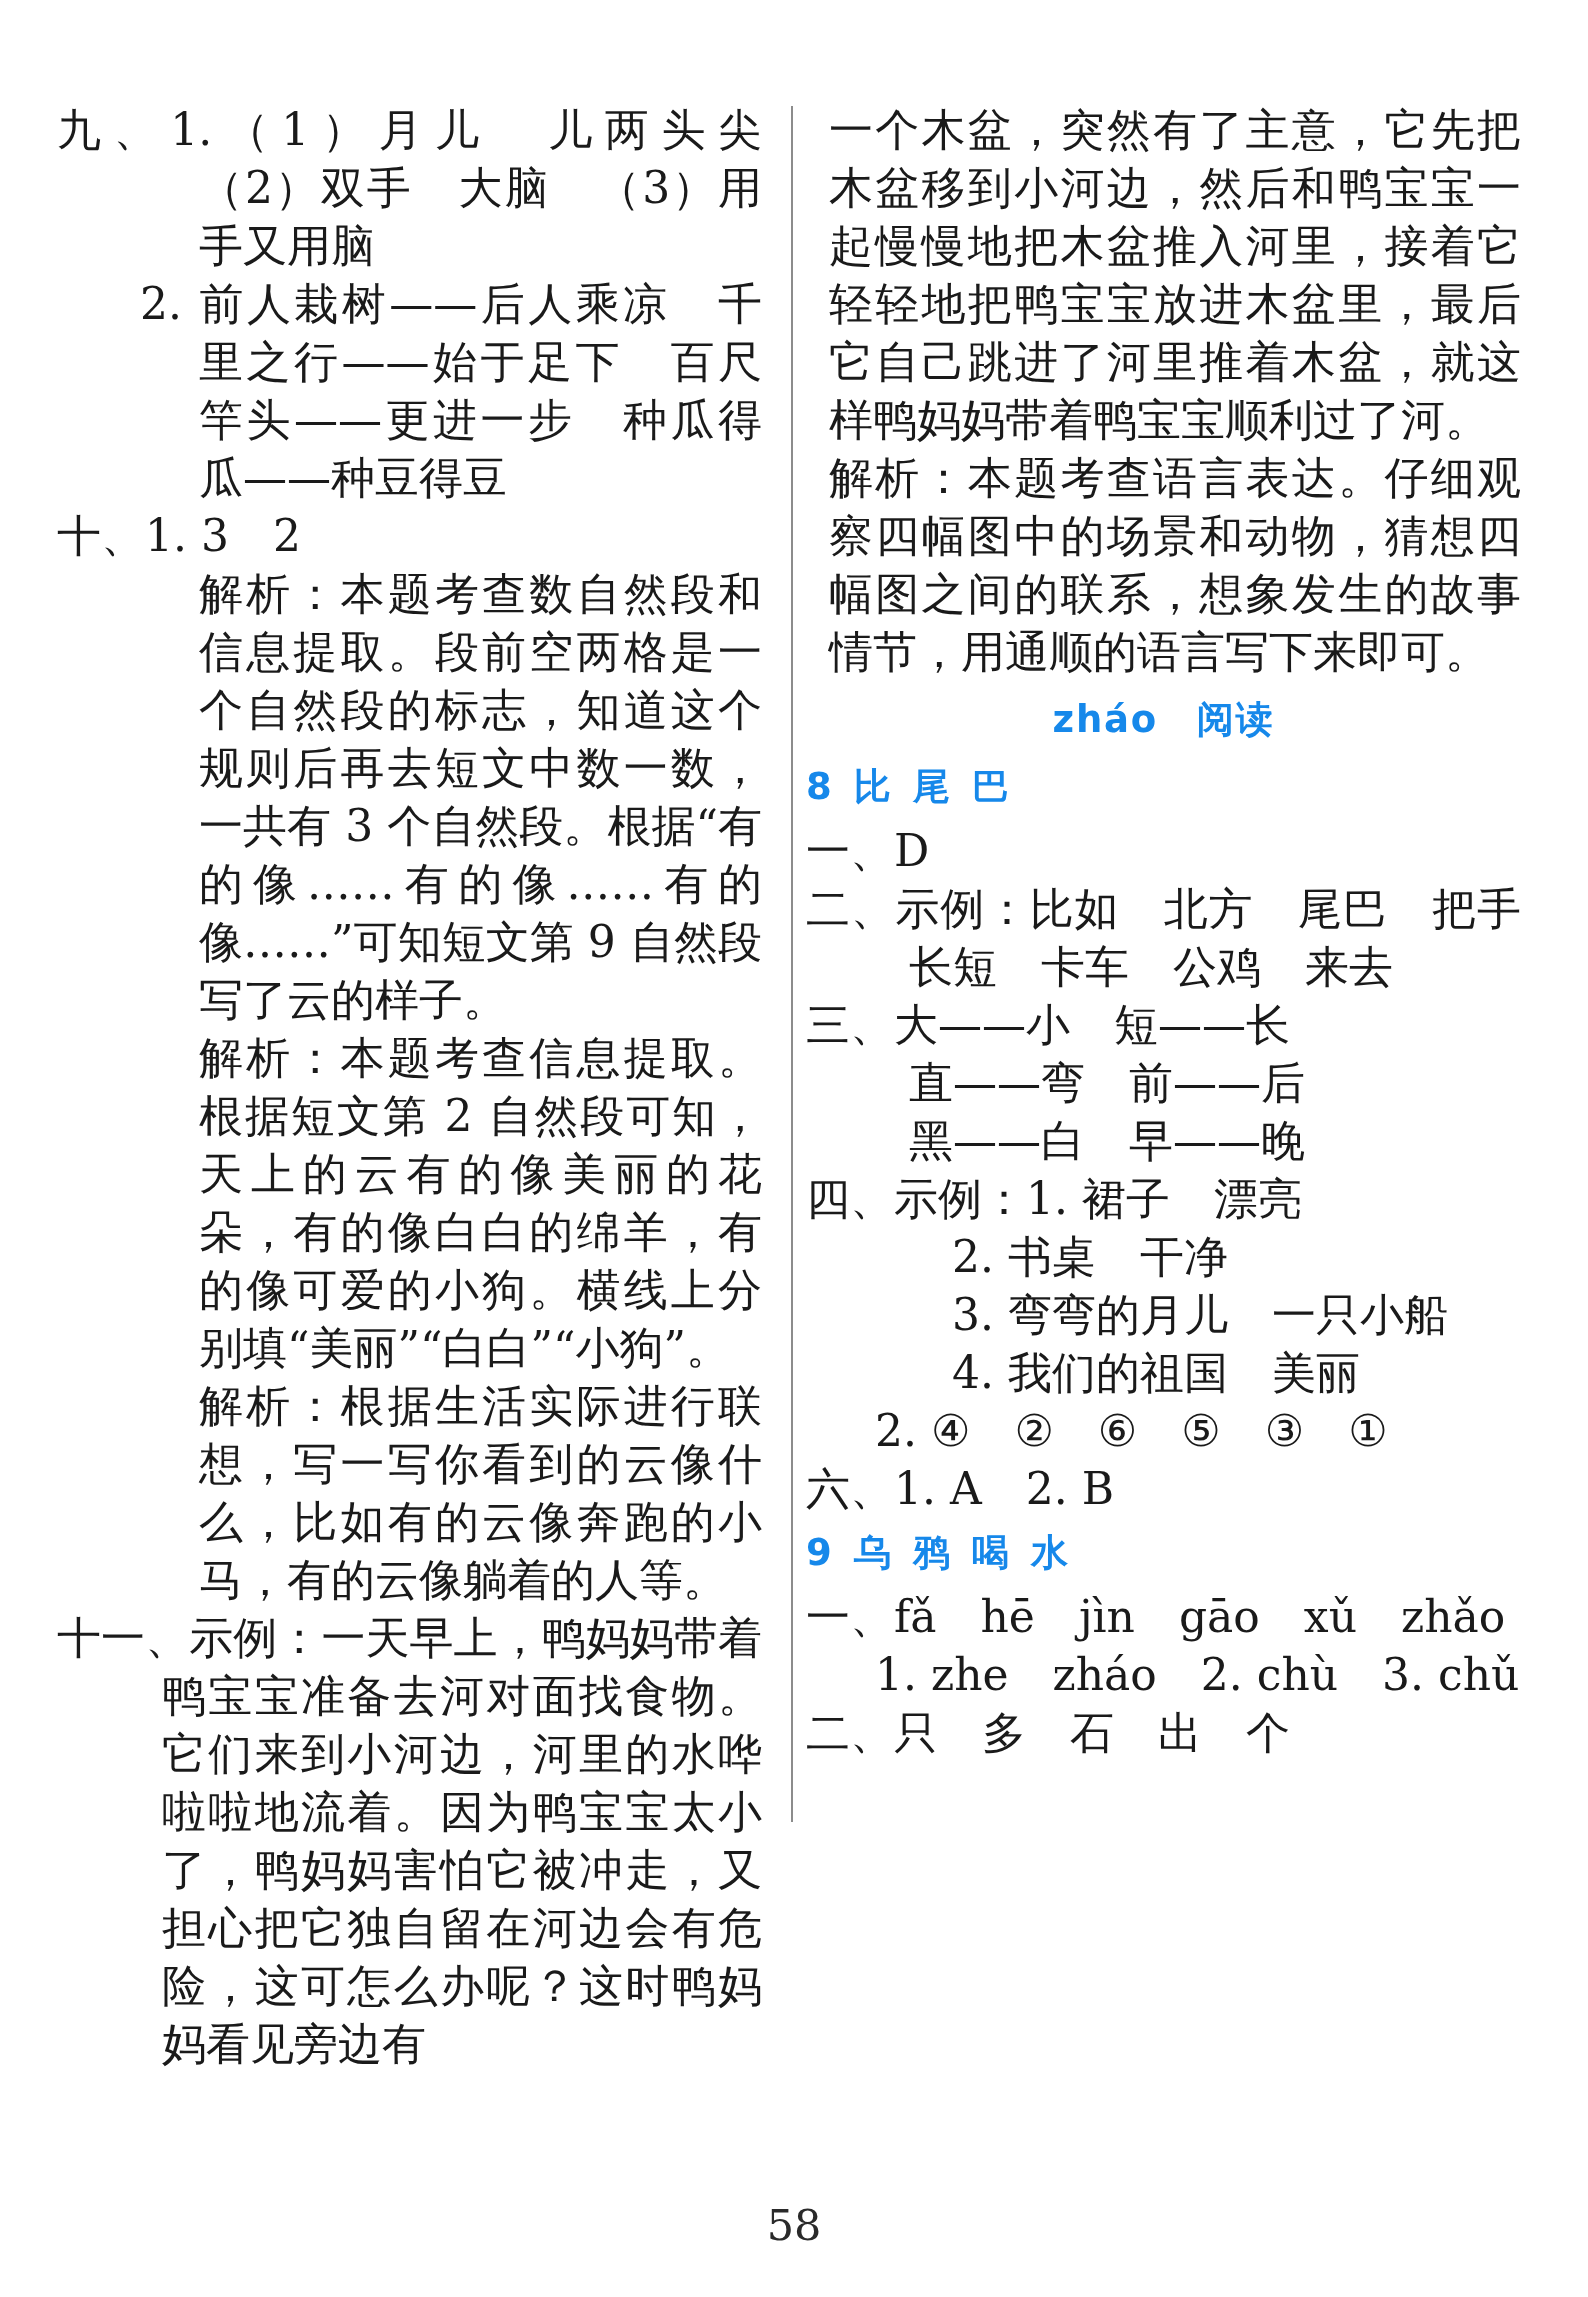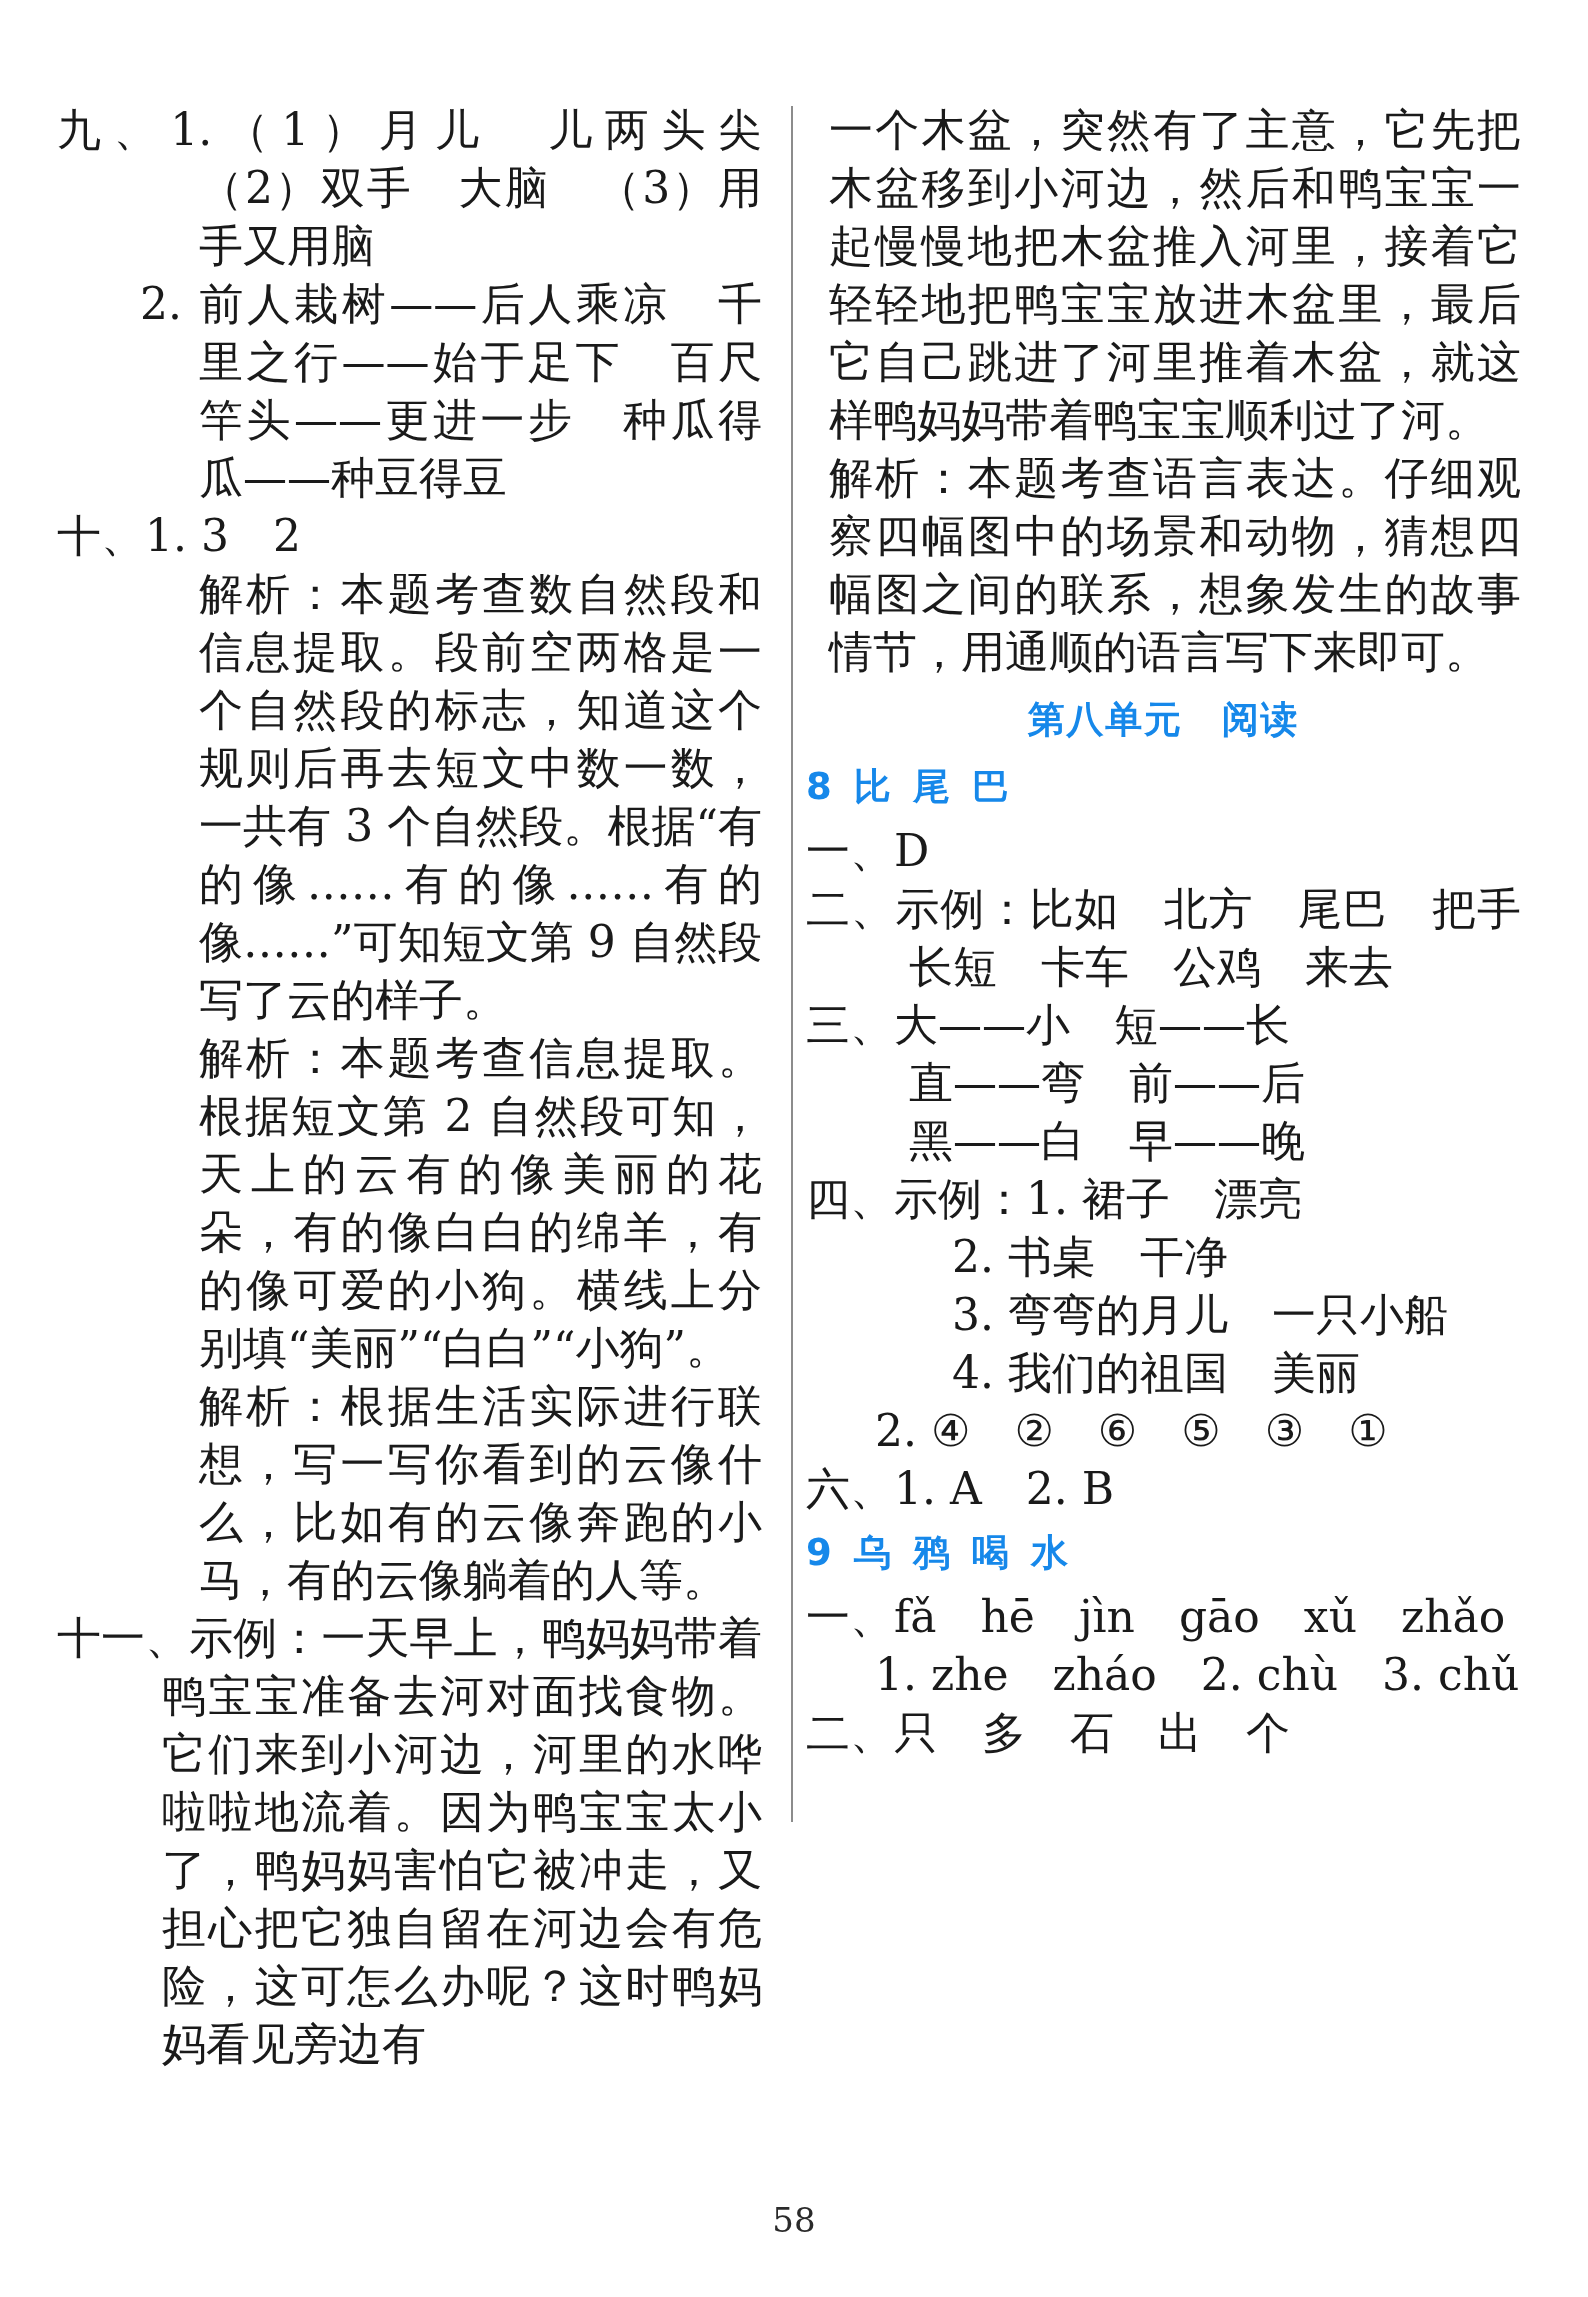--- a/index.html
+++ b/index.html
@@ -48,42 +48,42 @@
     line-height: 66px;
     letter-spacing: 4.6px;
     margin: 1.8px 0 1.8px 0;
   }
   .page-number {
     position: absolute;
     left: 0; right: 0;
     top: 2200px;
     text-align: center;
     font-family: "DejaVu Serif", "Liberation Serif", serif;
-    font-size: 34px;
+    font-size: 43px;
     color: #2a2a2a;
   }
 </style>
 </head>
 <body>
 
 <div class="page">
   <div class="col col-left" id="left-col">
       <div class="para body" style="padding-left: 142px; text-indent: -142px;">九、1.（1）月儿　儿两头尖　（2）双手　大脑　（3）用手又用脑</div>
       <div class="para body" style="padding-left: 142px; text-indent: -59px;">2. 前人栽树——后人乘凉　千里之行——始于足下　百尺竿头——更进一步　种瓜得瓜——种豆得豆</div>
       <div class="para body">十、1. 3　2</div>
       <div class="para body" style="padding-left: 142px;">解析：本题考查数自然段和信息提取。段前空两格是一个自然段的标志，知道这个规则后再去短文中数一数，一共有 3 个自然段。根据“有的像……有的像……有的像……”可知短文第 9 自然段写了云的样子。</div>
       <div class="para body" style="padding-left: 142px;">解析：本题考查信息提取。根据短文第 2 自然段可知，天上的云有的像美丽的花朵，有的像白白的绵羊，有的像可爱的小狗。横线上分别填“美丽”“白白”“小狗”。</div>
       <div class="para body" style="padding-left: 142px;">解析：根据生活实际进行联想，写一写你看到的云像什么，比如有的云像奔跑的小马，有的云像躺着的人等。</div>
       <div class="para body" style="padding-left: 105px; text-indent: -105px;">十一、示例：一天早上，鸭妈妈带着鸭宝宝准备去河对面找食物。它们来到小河边，河里的水哗啦啦地流着。因为鸭宝宝太小了，鸭妈妈害怕它被冲走，又担心把它独自留在河边会有危险，这可怎么办呢？这时鸭妈妈看见旁边有</div>
     </div>
   <div class="divider"></div>
   <div class="col col-right" id="right-col">
       <div class="para body" style="padding-left: 23px;">一个木盆，突然有了主意，它先把木盆移到小河边，然后和鸭宝宝一起慢慢地把木盆推入河里，接着它轻轻地把鸭宝宝放进木盆里，最后它自己跳进了河里推着木盆，就这样鸭妈妈带着鸭宝宝顺利过了河。</div>
       <div class="para body" style="padding-left: 23px;">解析：本题考查语言表达。仔细观察四幅图中的场景和动物，猜想四幅图之间的联系，想象发生的故事情节，用通顺的语言写下来即可。</div>
-      <div class="para unit-header">第八单元　阅读</div>
+      <div class="para unit-header">zháo　阅读</div>
       <div class="para lesson-header">8 比 尾 巴</div>
       <div class="para body">一、D</div>
       <div class="para body" style="padding-left: 103px; text-indent: -103px;">二、示例：比如　北方　尾巴　把手　长短　卡车　公鸡　来去</div>
       <div class="para body" style="padding-left: 103px; text-indent: -103px;">三、大——小　短——长</div>
       <div class="para body" style="padding-left: 103px;">直——弯　前——后</div>
       <div class="para body" style="padding-left: 103px;">黑——白　早——晚</div>
       <div class="para body">四、示例：1. 裙子　漂亮</div>
       <div class="para body" style="padding-left: 146px;">2. 书桌　干净</div>
       <div class="para body" style="padding-left: 146px;">3. 弯弯的月儿　一只小船</div>
       <div class="para body" style="padding-left: 146px;">4. 我们的祖国　美丽</div>

